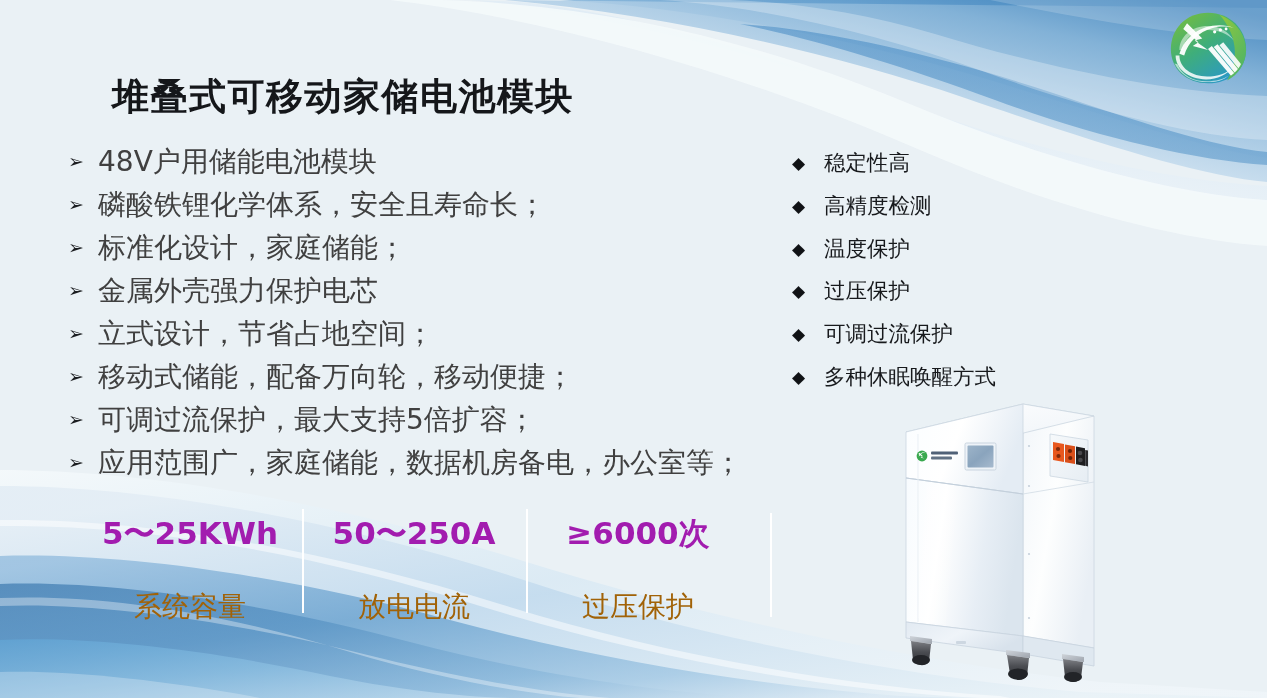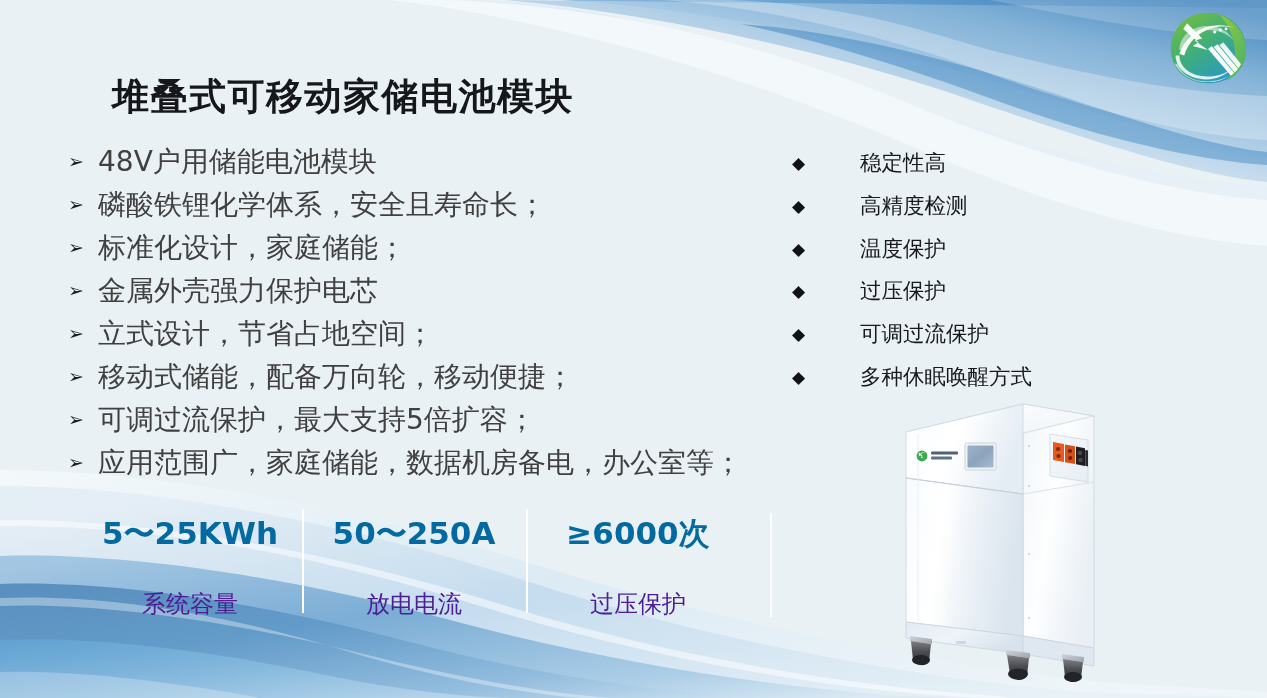--- a/index.html
+++ b/index.html
@@ -66,21 +66,20 @@
   .rmark {
     width:32px; flex:0 0 32px;
     font-size:17px; line-height:26px;
     color:#101215;
     font-family:"DejaVu Sans",sans-serif;
   }
   .rtext {
     font-size:21.5px; line-height:26px;
     color:#17191c; white-space:nowrap;
     font-family:"DejaVu Sans","Liberation Sans",sans-serif;
-    margin-left:36px;
   }
 
   
   #stats {
     position:absolute; left:78px; top:504px;
     width:672px; height:112px;
     display:flex;
   }
   .stat {
     flex:1 1 0;
@@ -95,28 +94,28 @@
     background:#ffffff;
   }
   #stats::after {
     content:"";
     position:absolute; right:-22px; top:9px;
     width:2px; height:104px;
     background:#ffffff;
   }
   .stat-value {
     font-size:31px; font-weight:700;
-    color:#0369a1;
+    color:#a21caf;
     letter-spacing:0px;
     font-family:"DejaVu Sans","Liberation Sans",sans-serif;
     margin-top:9px;
     white-space:nowrap;
   }
   .stat-label {
-    font-size:24px; color:#4c1d95;
+    font-size:28px; color:#a16207;
     margin-top:33px;
     white-space:nowrap;
     font-family:"DejaVu Sans","Liberation Sans",sans-serif;
   }
 
   
   #product {
     position:absolute; left:866px; top:386px;
     width:260px; height:300px;
   }

